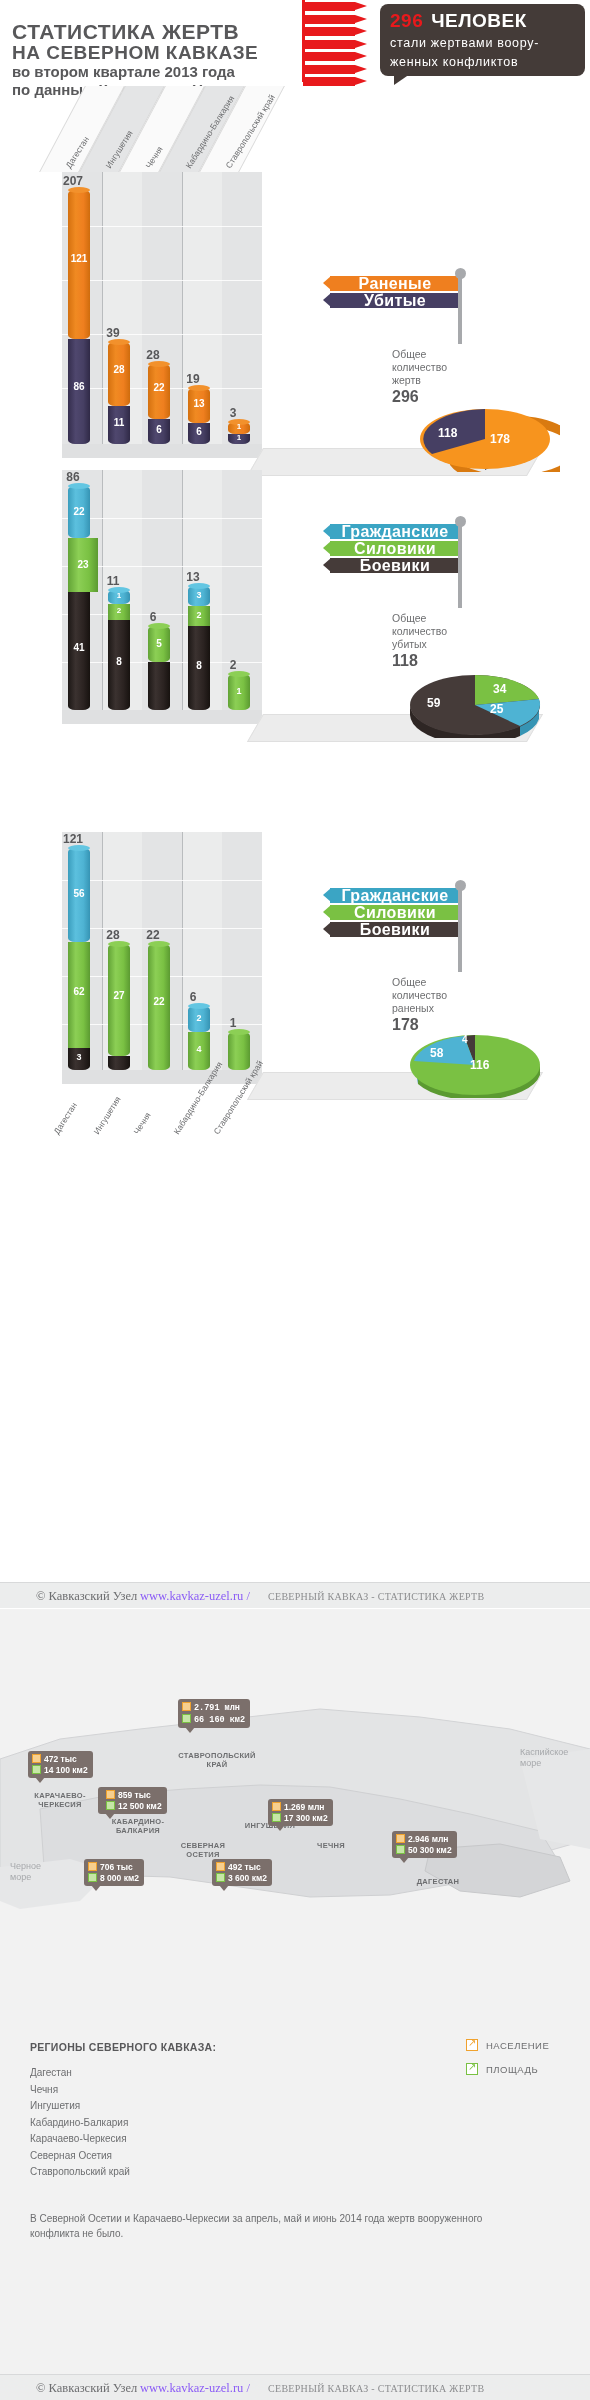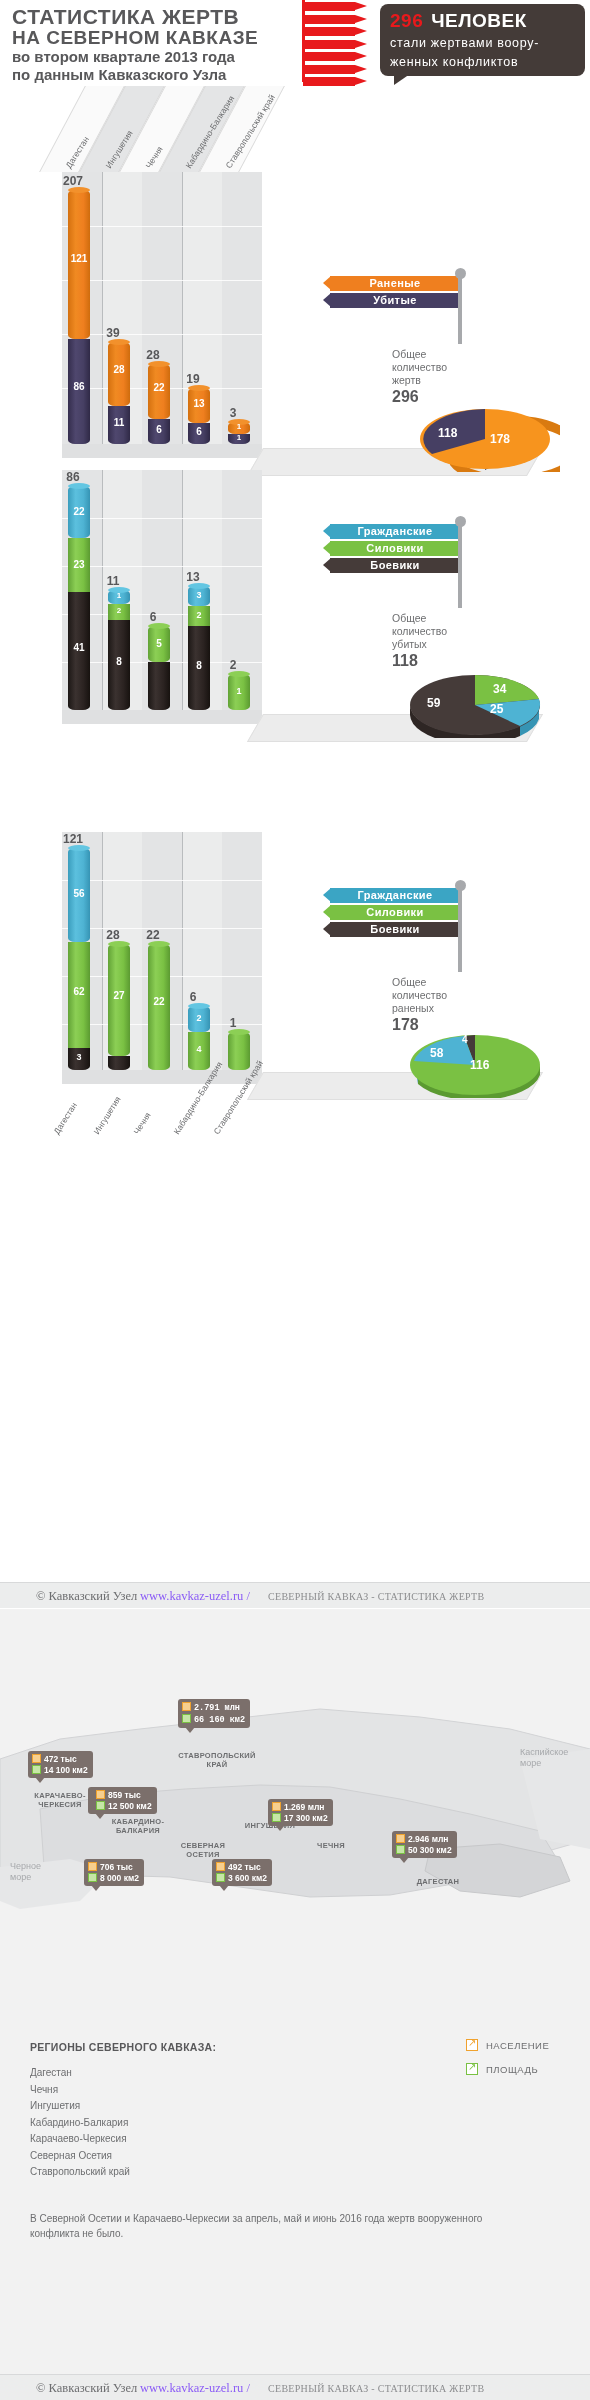--- a/index.html
+++ b/index.html
@@ -5,21 +5,21 @@
   * { box-sizing: border-box; margin:0; padding:0; }
   body {
     width: 590px; height: 2400px;
     background: #ffffff;
     font-family: "Liberation Sans", sans-serif;
     position: relative;
     overflow: hidden;
   }
   
   .header { position: relative; height: 82px; padding: 6px 0 0 12px; }
-  .title-block { float: left; width: 300px; }
+  .title-block { float: left; width: 300px; margin-top: 15px; }
   .t1 { font-size: 21px; font-weight: bold; color: #58585a; letter-spacing: .5px; line-height: 21px; }
   .t2 { font-size: 19px; font-weight: bold; color: #58585a; letter-spacing: .5px; line-height: 21px; }
   .t3 { font-size: 15px; font-weight: bold; color: #58585a; line-height: 18px; }
   .t4 { font-size: 15px; font-weight: bold; color: #58585a; line-height: 18px; }
   .bullets { position:absolute; left: 303px; top: 2px; width: 72px; }
   .bullet { position: relative; height: 9px; margin-bottom: 3.5px; }
   .bullet .body { position:absolute; left:0; top:0; width: 52px; height: 9px; background:#e8191c; }
   .bullet .tip { position:absolute; left:52px; top:0; width:0;height:0;
     border-top:4.5px solid transparent;border-bottom:4.5px solid transparent;border-left:12px solid #e8191c; }
   .bullet-rail { position:absolute; left:302px; top:0; width:3px; height:82px; background:#e8191c; }
@@ -37,21 +37,21 @@
       transform-origin: left bottom; transform: rotate(-58deg); }
 
   .bar { position:absolute; border-radius: 7px / 4px; }
   .bar .cap { position:absolute; left:0; right:0; top:-3px; height:6px; border-radius:50%; }
   .barval { position:absolute; font-size:10px; font-weight:bold; color:#fff; text-align:center; width:100%;}
   .topval { position:absolute; font-size:12px; font-weight:bold; color:#58585a; text-align:center; }
 
   
   .legend { position:absolute; }
   .flag { position:relative; height:15px; margin-bottom:2px; color:#fff;
-      font-size:11px; font-weight:bold; text-align:center; line-height:15px; letter-spacing:.4px;}
+      font-size:16px; font-weight:bold; text-align:center; line-height:15px; letter-spacing:.4px;}
   .flag .notch { position:absolute; left:-7px; top:0; width:0;height:0;
       border-top:7.5px solid transparent;border-bottom:7.5px solid transparent;}
   .pole { position:absolute; width:4px; background:#a7a9ac; }
   .knob { position:absolute; width:11px;height:11px;border-radius:50%; background:#a7a9ac;}
 
   .tot-label { position:absolute; font-size:10.5px; color:#6d6e70; line-height:13px; }
   .tot-num { position:absolute; font-size:16px; font-weight:bold; color:#58585a; }
 
   .pie { position:absolute; }
   .slice-val { position:absolute; font-size:12px; font-weight:bold; color:#fff; }
@@ -264,21 +264,21 @@
     <div class="hline" style="left:0;top:96px;width:200px;"></div>
     <div class="hline" style="left:0;top:144px;width:200px;"></div>
     <div class="hline" style="left:0;top:192px;width:200px;"></div>
   </div>
 
   <div class="topval" style="left:56px;top:8px;width:34px;">86</div>
   <div class="bar" style="left:68px;top:24px;width:22px;height:52px;background:linear-gradient(90deg,#3a9dbd,#5cc0de 35%,#4eb3d3 70%,#3694b4);">
     <div class="cap" style="background:#63c6e2;"></div>
     <div class="barval" style="top:20px;">22</div>
   </div>
-  <div class="bar" style="left:68px;top:76px;width:22px;height:54px;background:linear-gradient(90deg,#62a336,#8ccf55 35%,#7ac143 70%,#5b9a31);border-radius:0;">
+  <div class="bar" style="left:68px;top:76px;width:30px;height:54px;background:linear-gradient(90deg,#62a336,#8ccf55 35%,#7ac143 70%,#5b9a31);border-radius:0;">
     <div class="barval" style="top:21px;">23</div>
   </div>
   <div class="bar" style="left:68px;top:130px;width:22px;height:118px;background:linear-gradient(90deg,#1c1715,#3b3230 35%,#2b2321 70%,#17120f);border-radius:0 0 7px 7px/0 0 4px 4px;">
     <div class="barval" style="top:50px;">41</div>
   </div>
 
   <div class="topval" style="left:96px;top:112px;width:34px;">11</div>
   <div class="bar" style="left:108px;top:128px;width:22px;height:14px;background:linear-gradient(90deg,#3a9dbd,#5cc0de 35%,#4eb3d3 70%,#3694b4);">
     <div class="cap" style="background:#63c6e2;"></div>
     <div class="barval" style="top:1px;font-size:8px;">1</div>
@@ -486,21 +486,21 @@
   <div class="regname" style="left:408px;top:268px;width:60px;">ДАГЕСТАН</div>
 
   <div class="tag" style="left:178px;top:90px;font-family:Liberation Mono, monospace;">
     <span class="row"><span class="ic"></span><span>2.791 млн</span></span>
     <span class="row"><span class="ic g"></span><span>66 160 км2</span></span>
   </div>
   <div class="tag" style="left:28px;top:142px;">
     <span class="row"><span class="ic"></span><span>472 тыс</span></span>
     <span class="row"><span class="ic g"></span><span>14 100 км2</span></span>
   </div>
-  <div class="tag" style="left:88px;top:178px;padding-left:8px;">
+  <div class="tag" style="left:98px;top:178px;padding-left:8px;">
     <span class="row"><span class="ic"></span><span>859 тыс</span></span>
     <span class="row"><span class="ic g"></span><span>12 500 км2</span></span>
   </div>
   <div class="tag" style="left:84px;top:250px;">
     <span class="row"><span class="ic"></span><span>706 тыс</span></span>
     <span class="row"><span class="ic g"></span><span>8 000 км2</span></span>
   </div>
   <div class="tag" style="left:212px;top:250px;">
     <span class="row"><span class="ic"></span><span>492 тыс</span></span>
     <span class="row"><span class="ic g"></span><span>3 600 км2</span></span>
@@ -523,20 +523,20 @@
 Северная Осетия
 Ставропольский край</div>
 
   <div class="maplegend" style="left:466px;top:430px;">
     <span class="swatch"></span><span>НАСЕЛЕНИЕ</span>
   </div>
   <div class="maplegend" style="left:466px;top:454px;">
     <span class="swatch g"></span><span>ПЛОЩАДЬ</span>
   </div>
 
-  <div class="note" style="left:30px;top:602px;">В Северной Осетии и Карачаево-Черкесии за апрель, май и июнь 2016 года жертв вооруженного конфликта не было.</div>
+  <div class="note" style="left:30px;top:602px;">В Северной Осетии и Карачаево-Черкесии за апрель, май и июнь 2014 года жертв вооруженного конфликта не было.</div>
 
   <div class="credit" style="top:765px;">
     <div class="c1">© Кавказский Узел</div>
     <div class="c2">www.kavkaz-uzel.ru /</div>
     <div class="c3">СЕВЕРНЫЙ КАВКАЗ - СТАТИСТИКА ЖЕРТВ</div>
   </div>
 </div>
 
 </body></html>

